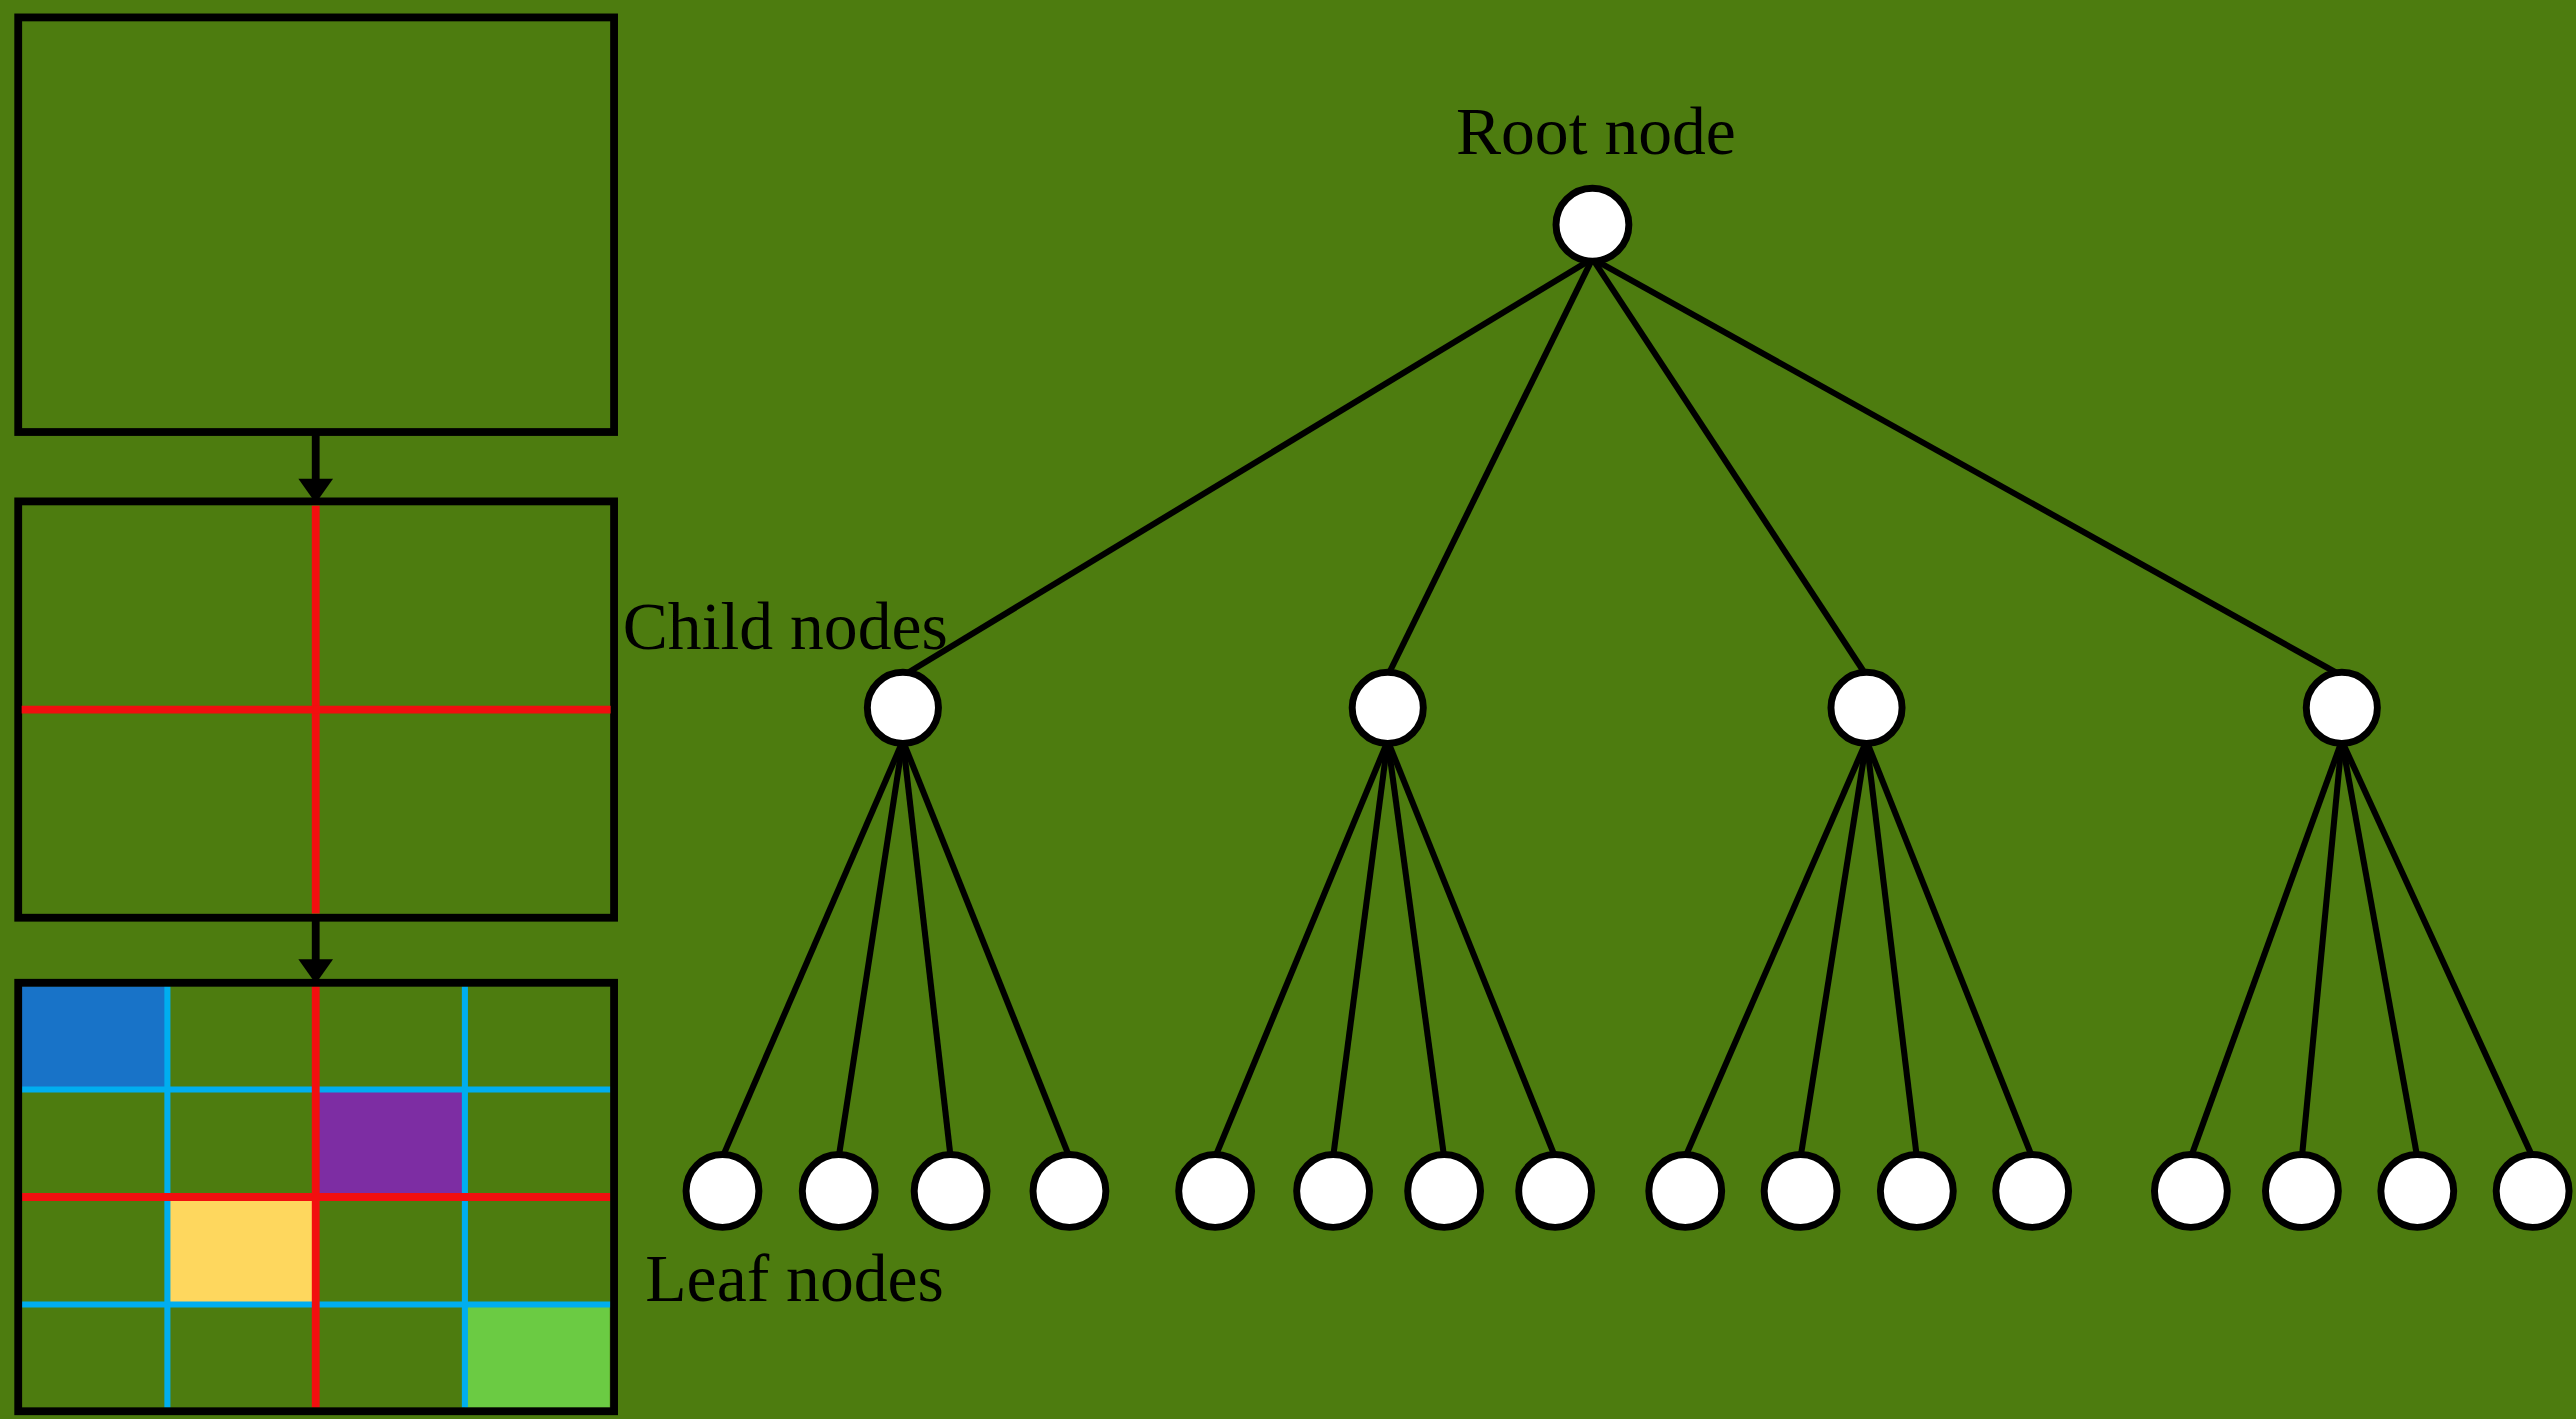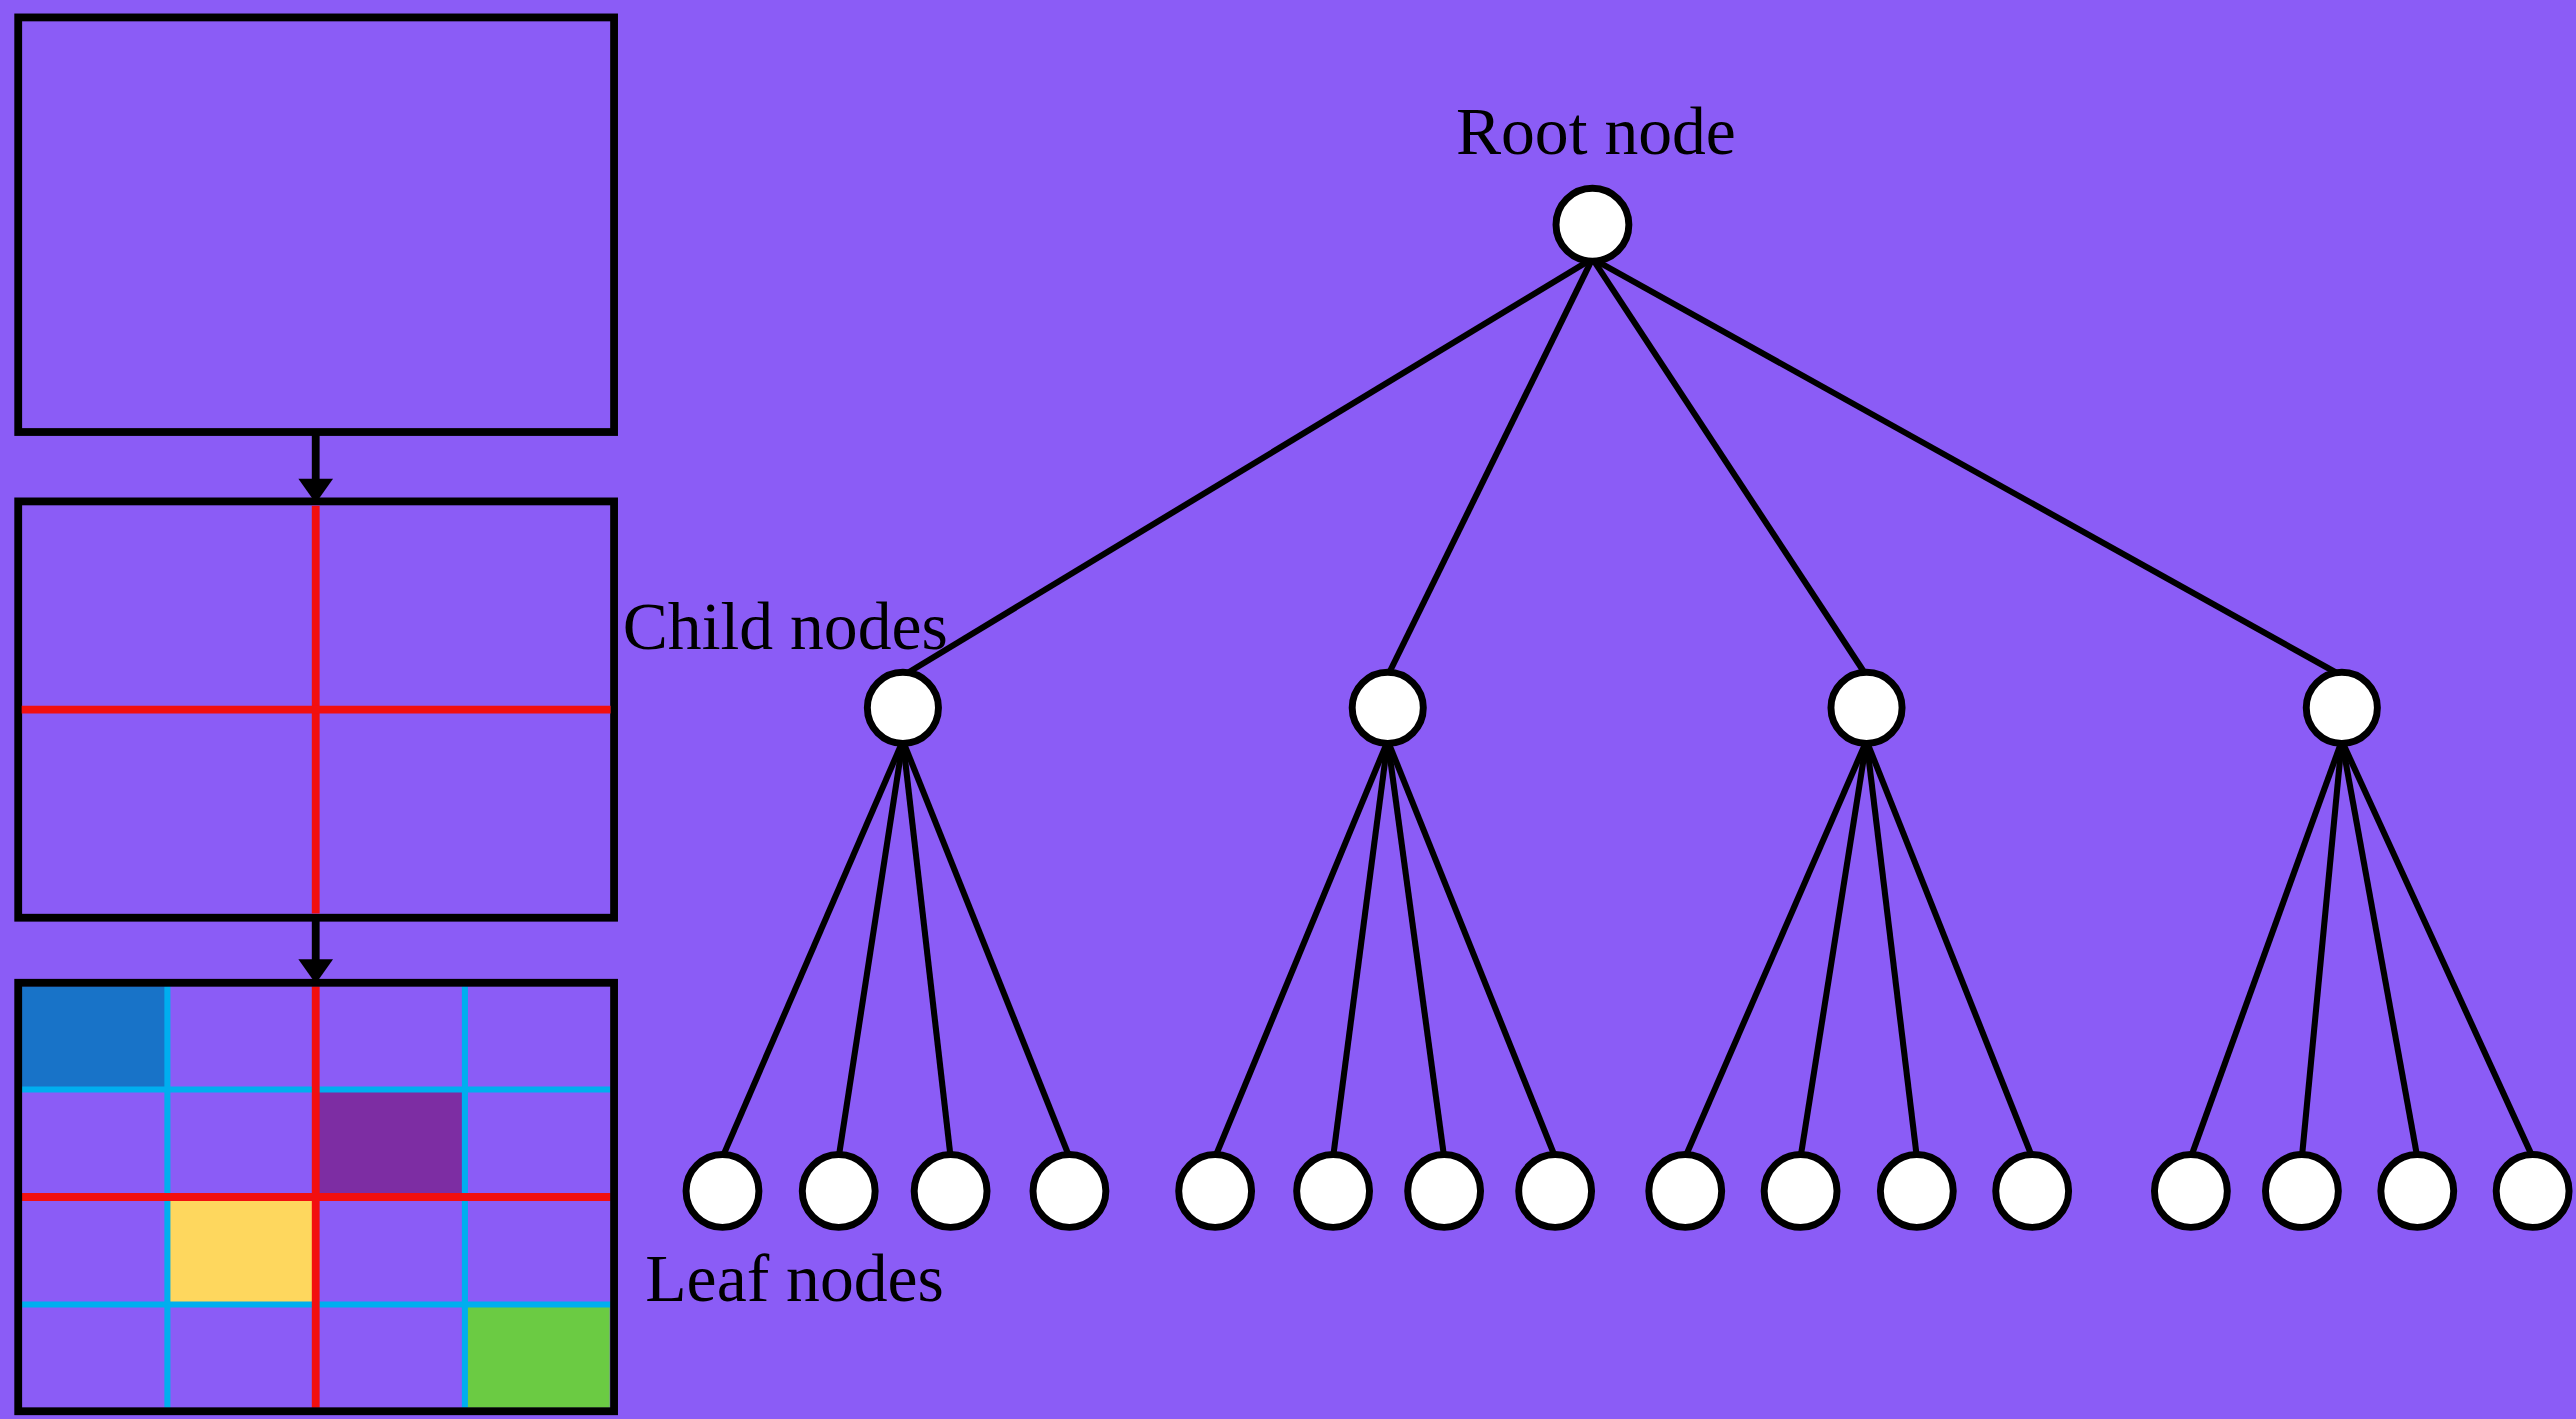--- a/index.html
+++ b/index.html
@@ -1,16 +1,16 @@
 <!DOCTYPE html>
 <html style="font-size:14px"><head>
 <meta charset="utf-8">
 <style>
   html,body{margin:0;padding:0;background:#ffffff;}
-  .canvas{position:relative;width:2576px;height:1420px;background:#8b5cf6;overflow:hidden;}
+  .canvas{position:relative;width:2576px;height:1420px;background:#4d7c0f;overflow:hidden;}
   svg{display:block;width:100%;height:100%;}
   .label{font-family:"Liberation Serif","DejaVu Serif",serif;font-size:78px;fill:#000000;}
   .box{fill:none;stroke:#000000;stroke-width:9;}
   .edge{stroke:#000000;stroke-width:7;fill:none;}
   .stem{stroke:#000000;stroke-width:9;fill:none;}
   .node{stroke:#000000;stroke-width:8;fill:#ffffff;}
   .redline{stroke-width:9;fill:none;}
   .cyanline{stroke-width:7;fill:none;}
   .arrowhead{fill:#000000;stroke:none;}
 </style>

